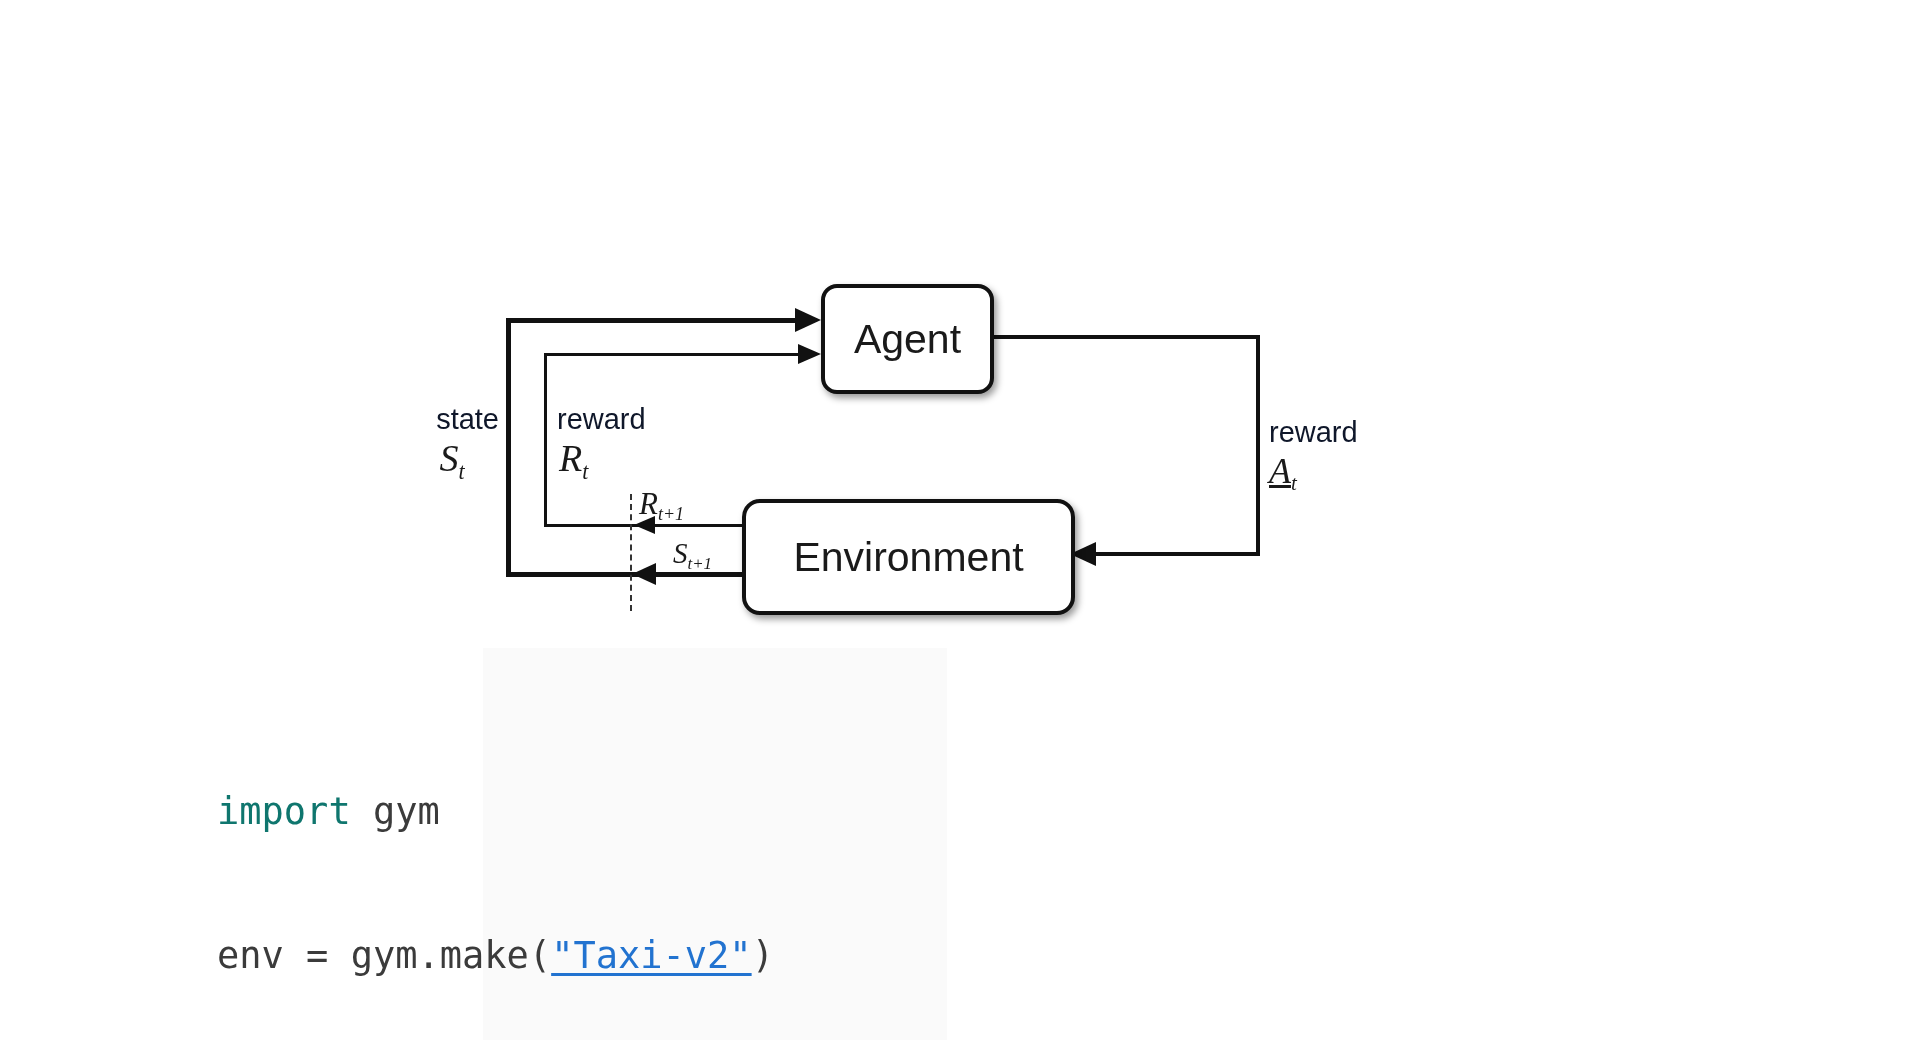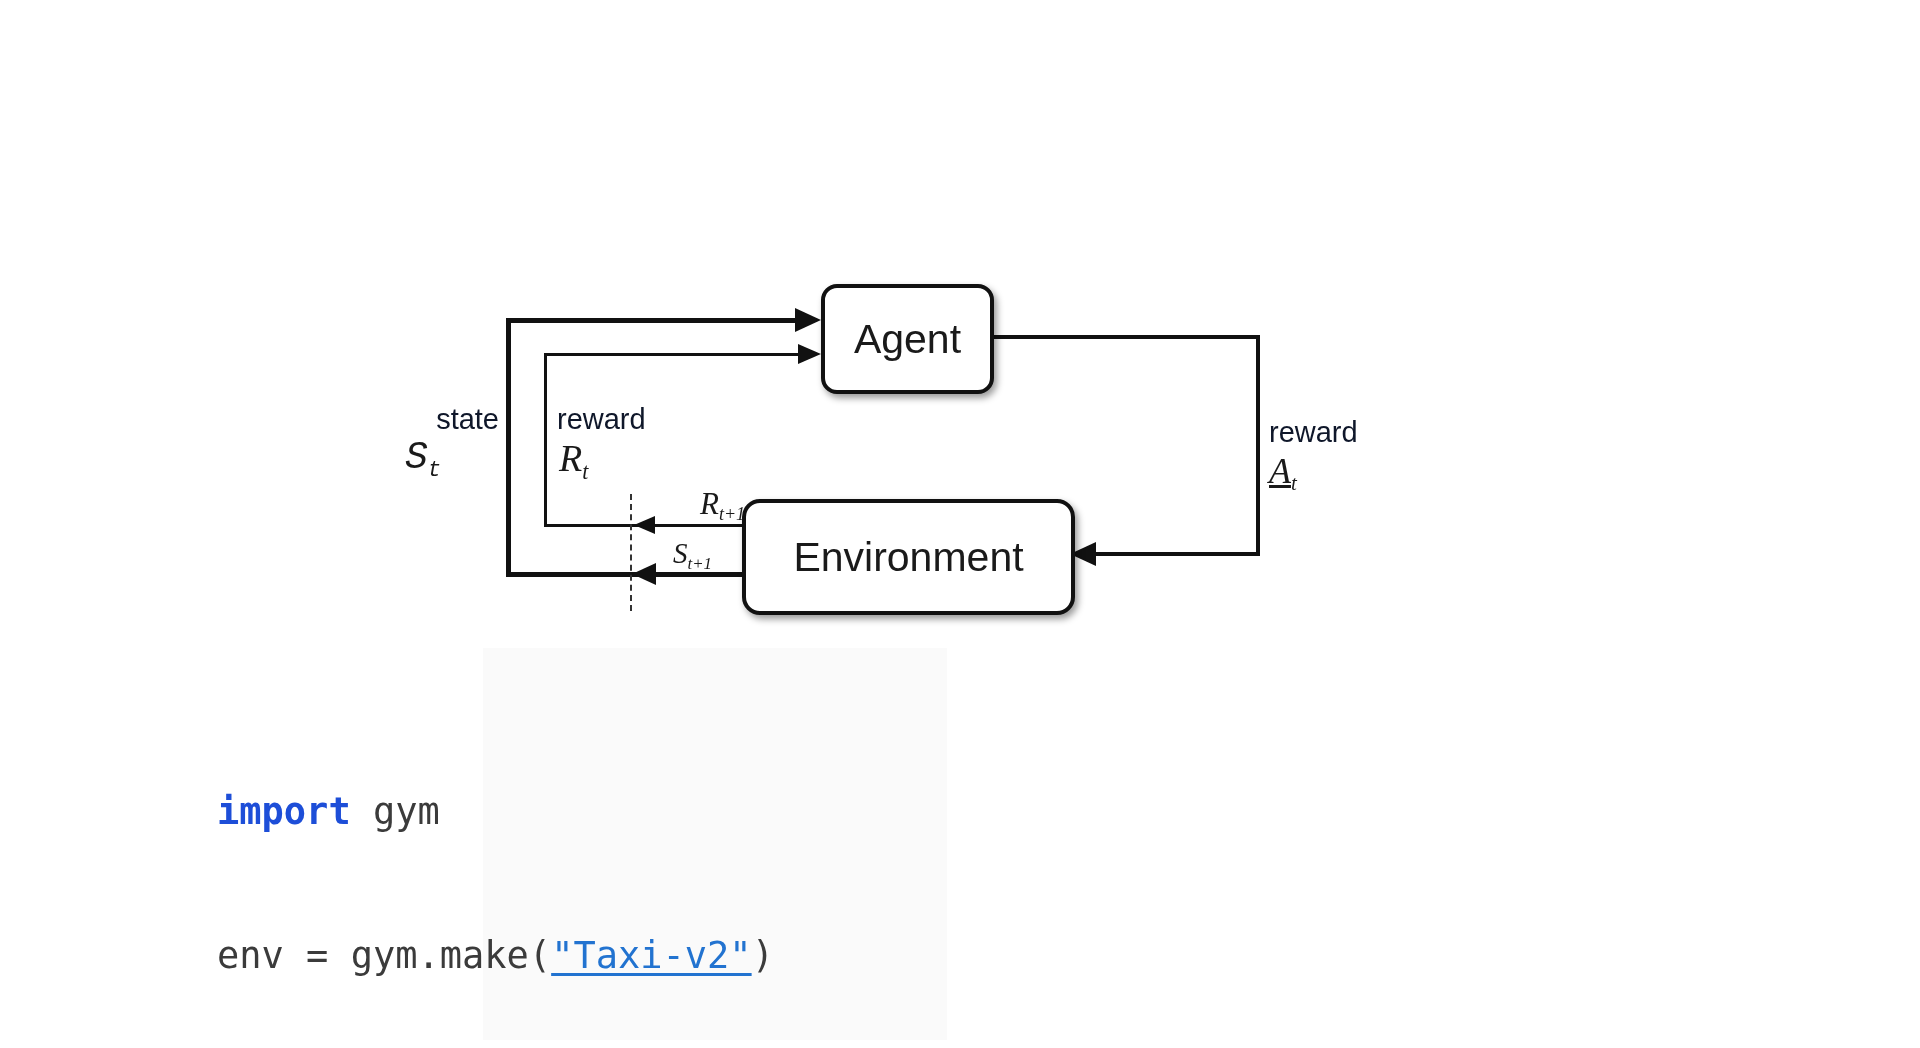--- a/index.html
+++ b/index.html
@@ -38,33 +38,33 @@
   #arr-action-in{left:1070px;top:542px;border-top:12px solid transparent;border-bottom:12px solid transparent;border-right:26px solid #111;}
   #arr-rnext    {left:634px;top:516px;border-top:9px solid transparent;border-bottom:9px solid transparent;border-right:21px solid #111;}
   #arr-snext    {left:632px;top:563px;border-top:11px solid transparent;border-bottom:11px solid transparent;border-right:24px solid #111;}
 
   
   .dlabel{position:absolute;font-size:29px;color:#0f172a;white-space:nowrap;}
   .sym{position:absolute;font-family:"Liberation Serif",serif;font-style:italic;
        color:#1a1a1a;white-space:nowrap;}
   .sym .sub{font-size:0.58em;vertical-align:-0.35em;}
   #lbl-state {left:405px;top:403px;width:94px;text-align:right;}
-  #sym-state {left:405px;top:436px;width:94px;text-align:left;font-size:38px;font-family:Liberation Mono, monospace;}
+  #sym-state {left:405px;top:436px;width:94px;text-align:center;font-size:38px;}
   #lbl-reward{left:557px;top:403px;}
   #sym-reward{left:559px;top:436px;font-size:38px;}
   #lbl-action{left:1269px;top:416px;}
   #sym-action{left:1269px;top:450px;font-size:36px;text-decoration:underline;}
-  #sym-rnext {left:700px;top:486px;font-size:31px;}
+  #sym-rnext {left:639px;top:486px;font-size:31px;}
   #sym-snext {left:673px;top:537px;font-size:29px;}
 
   
   #code-bg{position:absolute;left:483px;top:648px;width:464px;height:392px;background:#fafafa;}
   .code{position:absolute;left:217px;top:692px;font-family:"DejaVu Sans Mono","Liberation Mono",monospace;
         font-size:37px;line-height:48px;color:#3b3b3b;white-space:pre;}
-  .code .kw{font-weight:700;color:#1d4ed8;}
+  .code .kw{font-weight:400;color:#0f766e;}
   .code .lnk{color:#2273d0;text-decoration:underline;text-decoration-color:#2273d0;
              text-underline-offset:5px;cursor:pointer;}
 </style>
 </head>
 <body>
 
 <div class="slide">
 
 
   <div>

